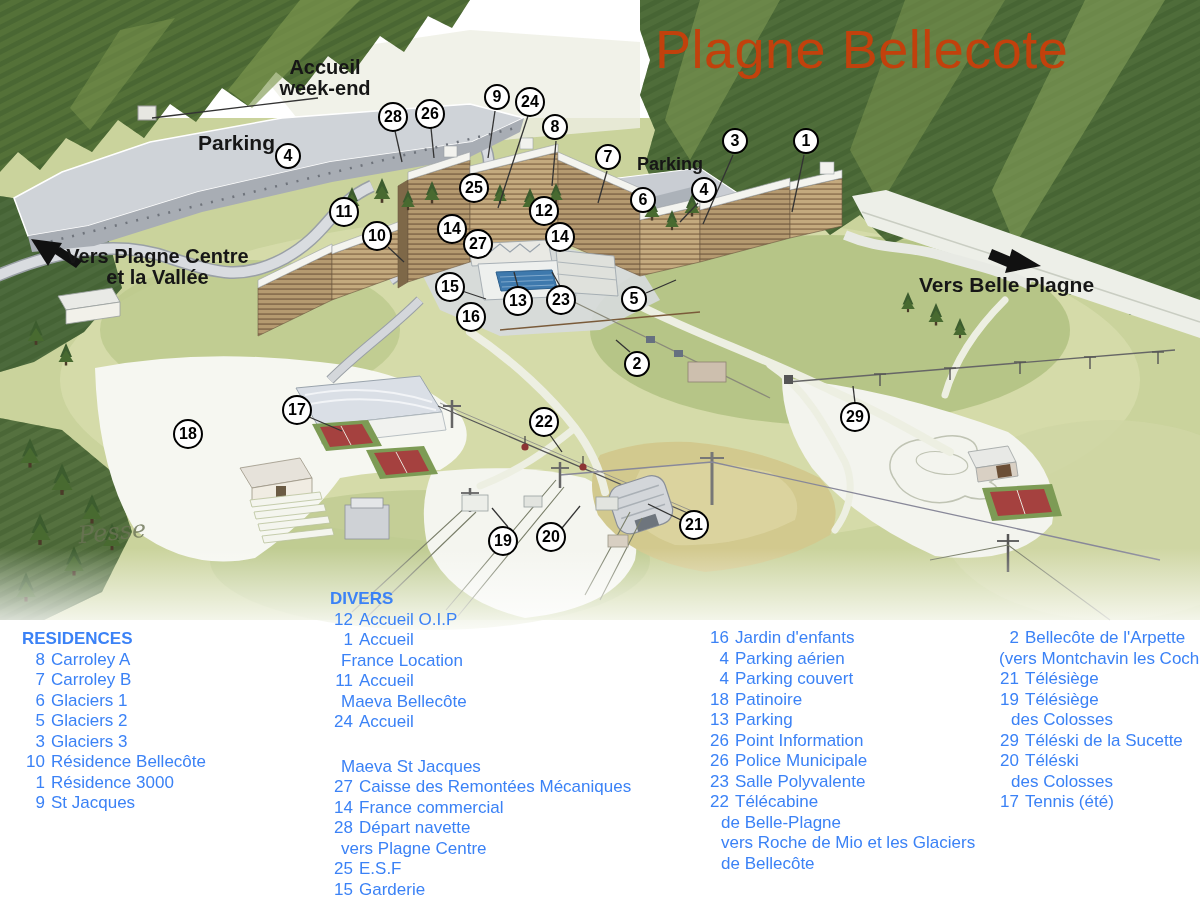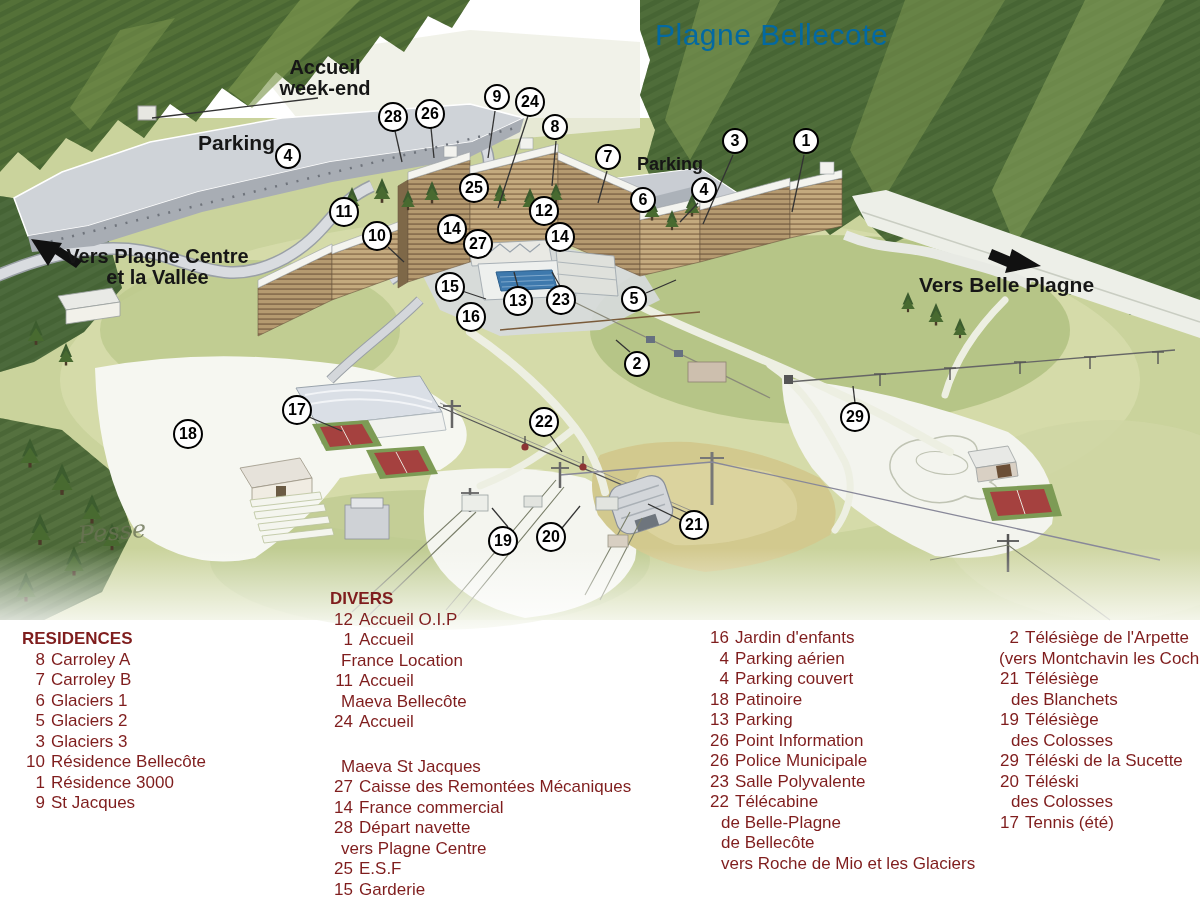--- a/index.html
+++ b/index.html
@@ -3,41 +3,41 @@
 <meta charset="utf-8">
 <style>
   html,body{margin:0;padding:0;}
   body{
     width:1200px;height:900px;overflow:hidden;background:#ffffff;
     font-family:"Liberation Sans",sans-serif;position:relative;
   }
   #stage{position:absolute;left:0;top:0;width:1200px;height:900px;}
   svg.map{position:absolute;left:0;top:0;}
   .title{
-    position:absolute;left:655px;top:18px;font-size:30px;font-weight:400;
-    color:#0369a1;letter-spacing:0.5px;white-space:nowrap;
+    position:absolute;left:655px;top:18px;font-size:54px;font-weight:400;
+    color:#c2410c;letter-spacing:0.5px;white-space:nowrap;
   }
   .maplabel{position:absolute;font-weight:700;color:#161616;white-space:nowrap;}
   .lbl-accueil{left:240px;top:57px;width:170px;text-align:center;font-size:20px;line-height:21px;}
   .lbl-parking-left{left:198px;top:131px;font-size:21px;}
   .lbl-parking-right{left:637px;top:154px;font-size:18px;}
   .lbl-vers-plagne{left:60px;top:246px;width:195px;text-align:center;font-size:20px;line-height:21px;}
   .lbl-vers-belle{left:919px;top:273px;font-size:21px;}
   .signature{
     position:absolute;left:78px;top:518px;font-family:"DejaVu Serif",serif;
     font-style:italic;font-size:24px;color:#6b7355;transform:rotate(-6deg);
     opacity:.8;font-weight:400;
   }
   .marker{
     position:absolute;border:2.5px solid #000;border-radius:50%;background:#fff;
     display:flex;align-items:center;justify-content:center;
     font-weight:700;color:#000;transform:translate(-50%,-50%);
     box-sizing:border-box;z-index:5;
   }
-  .legend-col{position:absolute;font-size:17px;line-height:20.5px;color:#7f1d1d;}
+  .legend-col{position:absolute;font-size:17px;line-height:20.5px;color:#3b82f6;}
   .legend-heading{font-weight:700;}
   .lrow{display:flex;}
   .lnum{display:inline-block;width:23px;text-align:right;margin-right:6px;flex:none;}
   .llab{white-space:nowrap;}
   #col-residences{left:22px;top:616px;margin-top:13px;}
   #col-divers{left:330px;top:589px;}
   #col-services{left:706px;top:628px;}
   #col-lifts{left:996px;top:628px;}
 </style>
 </head>
@@ -528,44 +528,40 @@
       <div class="lrow">
         <span class="lnum">22</span>
         <span class="llab">Télécabine</span>
       </div>
       <div class="lrow" style="margin-left: -14px;">
         <span class="lnum"></span>
         <span class="llab">de Belle-Plagne</span>
       </div>
       <div class="lrow" style="margin-left: -14px;">
         <span class="lnum"></span>
+        <span class="llab">vers Roche de Mio et les Glaciers</span>
+      </div>
+      <div class="lrow" style="margin-left: -14px;">
+        <span class="lnum"></span>
         <span class="llab">de Bellecôte</span>
-      </div>
-      <div class="lrow" style="margin-left: -14px;">
-        <span class="lnum"></span>
-        <span class="llab">vers Roche de Mio et les Glaciers</span>
       </div>
     </div>
 <div class="legend-col" id="col-lifts">
       <div class="lrow">
         <span class="lnum">2</span>
-        <span class="llab">Télésiège de l'Arpette</span>
+        <span class="llab">Bellecôte de l'Arpette</span>
       </div>
       <div class="lrow" style="margin-left: -26px; align-items: center;">
         <span class="lnum"></span>
         <span class="llab">(vers Montchavin les Coch</span>
       </div>
       <div class="lrow">
         <span class="lnum">21</span>
         <span class="llab">Télésiège</span>
       </div>
-      <div class="lrow" style="margin-left: -14px;">
-        <span class="lnum"></span>
-        <span class="llab">des Blanchets</span>
-      </div>
       <div class="lrow">
         <span class="lnum">19</span>
         <span class="llab">Télésiège</span>
       </div>
       <div class="lrow" style="margin-left: -14px;">
         <span class="lnum"></span>
         <span class="llab">des Colosses</span>
       </div>
       <div class="lrow">
         <span class="lnum">29</span>

